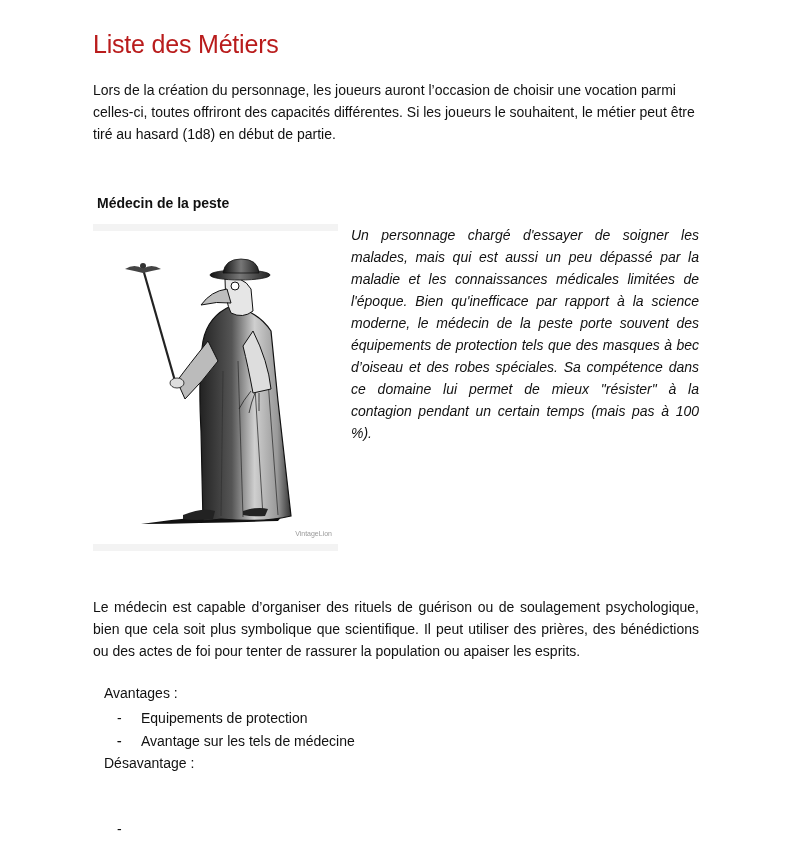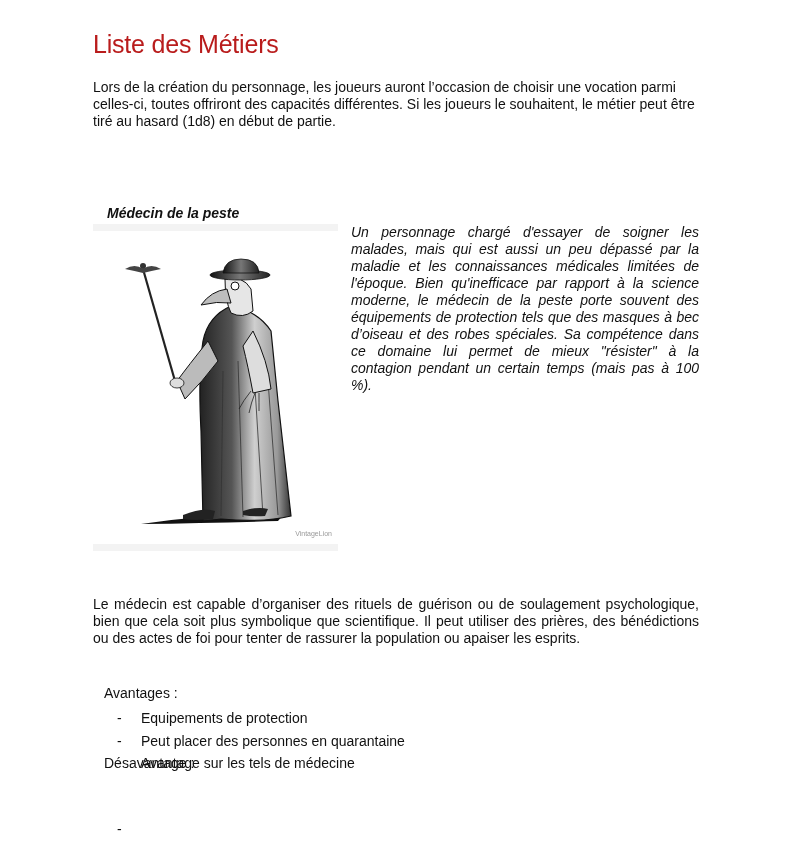--- a/index.html
+++ b/index.html
@@ -8,26 +8,26 @@
       font-family: "Liberation Sans", "DejaVu Sans", sans-serif;
       color: #111111;
     }
     .page { position: absolute; left: 93px; top: 0; width: 606px; }
     .title {
       position: absolute; left: 0; top: 30px;
       font-size: 25px; font-weight: normal; margin: 0; letter-spacing: -0.2px;
       color: #b91c1c;
     }
     .para {
-      font-size: 14px; line-height: 17px; margin: 0;
+      font-size: 14px; line-height: 22px; margin: 0;
     }
     .intro { position: absolute; left: 0; top: 79px; width: 608px; }
     .section-title {
       position: absolute; left: 0; top: 191px;
-      font-size: 14px; font-weight: bold; margin: 14px; font-style: italic;
+      font-size: 14px; font-weight: bold; margin: 4px;
     }
     .figure {
       position: absolute; left: 0; top: 224px; width: 245px; height: 327px;
       background: #ffffff;
     }
     .figure .band-top { position: absolute; left: 0; top: 0; width: 245px; height: 7px; background: #f3f3f3; }
     .figure .band-bottom { position: absolute; left: 0; bottom: 0; width: 245px; height: 7px; background: #f3f3f3; }
     .figure svg { position: absolute; left: 0; top: 7px; }
     .watermark {
       position: absolute; right: 6px; bottom: 14px;
@@ -111,21 +111,21 @@
 
   <div class="side-text">
     <p class="para">Un personnage chargé d'essayer de soigner les malades, mais qui est aussi un peu dépassé par la maladie et les connaissances médicales limitées de l'époque. Bien qu'inefficace par rapport à la science moderne, le médecin de la peste porte souvent des équipements de protection tels que des masques à bec d’oiseau et des robes spéciales. Sa compétence dans ce domaine lui permet de mieux "résister" à la contagion pendant un certain temps (mais pas à 100 %).</p>
   </div>
 
   <p class="para body-para">Le médecin est capable d’organiser des rituels de guérison ou de soulagement psychologique, bien que cela soit plus symbolique que scientifique. Il peut utiliser des prières, des bénédictions ou des actes de foi pour tenter de rassurer la population ou apaiser les esprits.</p>
 
   <p class="label adv">Avantages :</p>
   <ul class="list adv">
     <li><span class="dash">-</span><span>Equipements de protection</span></li>
-    <li><span class="dash">-</span><span>Peut placer des personnes en quarantaine</span></li>
+    <li><span class="dash">-</span></li>
     <li><span class="dash">-</span><span>Avantage sur les tels de médecine</span></li>
   </ul>
 
   <p class="label dis">Désavantage :</p>
   <ul class="list dis">
     <li><span class="dash">-</span></li>
   </ul>
 </div>
 
 </body></html>

